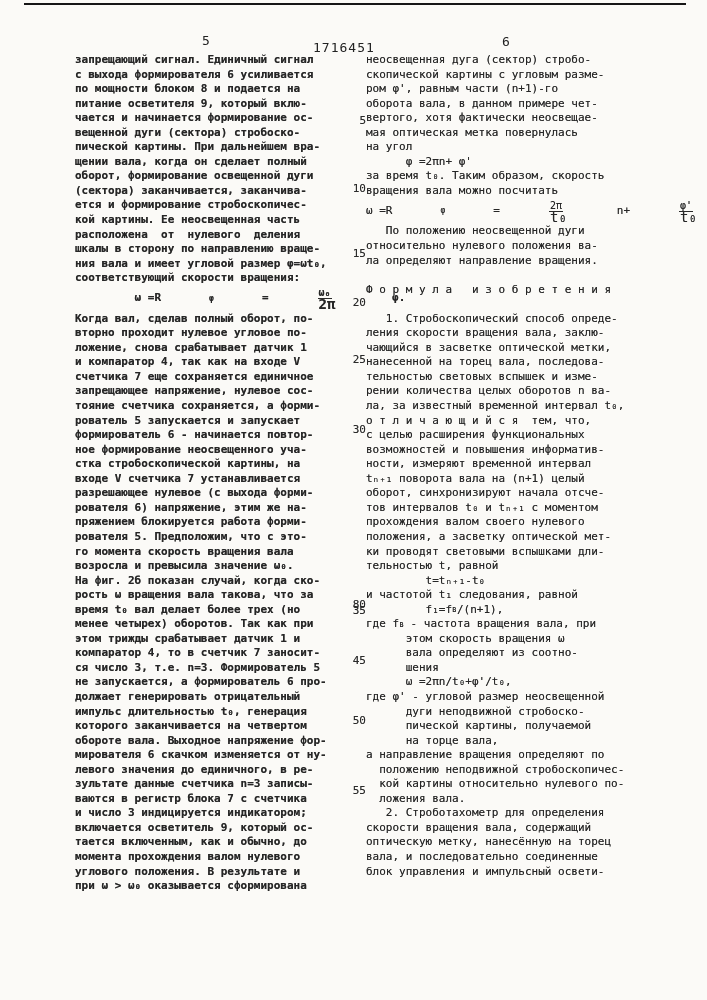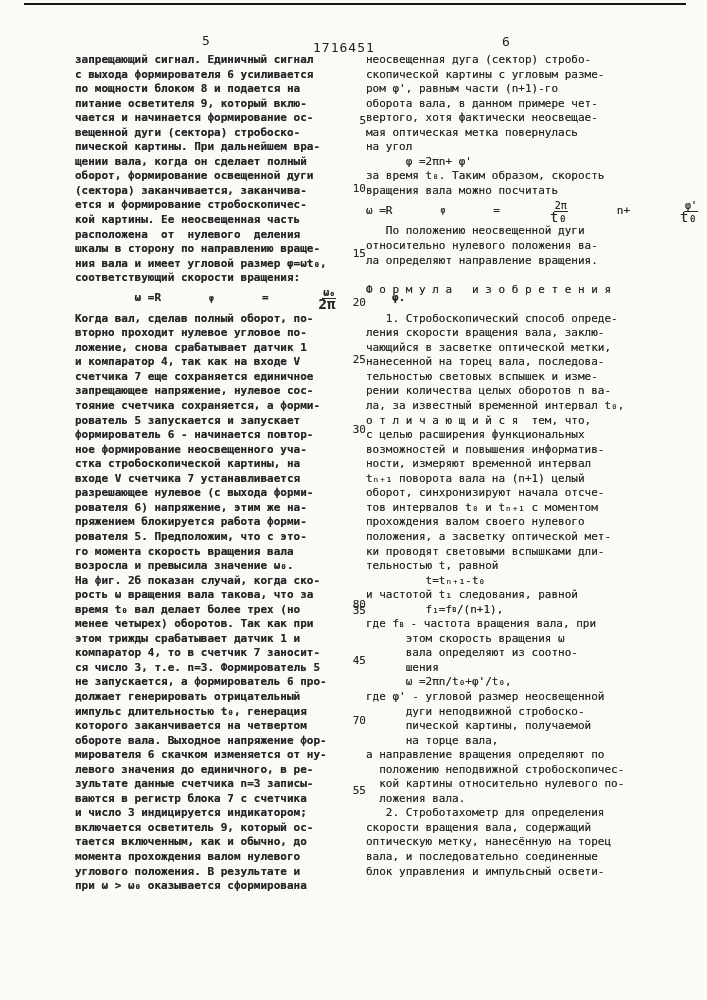--- a/index.html
+++ b/index.html
@@ -31,21 +31,21 @@
     line-height:14.55px;
     white-space:pre;
     text-shadow:0 0 0.5px rgba(20,20,20,0.55);
   }
   .col-left{left:75px;width:276px;font-weight:bold;}
   .col-right{left:366px;width:324px;}
   .tline{height:14.55px;}
   .tline.formula{display:flex;align-items:center;white-space:pre;}
   .tline.formula.tall{height:26px;gap:48px;}
   .frac{
-    display:inline-flex;flex-direction:column;align-items:flex-end;
+    display:inline-flex;flex-direction:column;align-items:flex-start;
     vertical-align:middle;margin:0 1px;
   }
   .frac .num{
     display:block;border-bottom:1px solid #2a2a2a;
     font-size:10px;line-height:11px;padding:0 1px;
   }
   .frac .den{display:block;font-size:14px;line-height:11px;padding:0 1px;}
   sub{font-size:8px;line-height:0;}
   .gutter{position:absolute;left:0;top:0;width:707px;height:1000px;pointer-events:none;}
   .gnum{
@@ -68,19 +68,19 @@
   <div class="gutter">
       <div class="gnum" style="top: 114px;">5</div>
       <div class="gnum" style="top: 182px;">10</div>
       <div class="gnum" style="top: 247px;">15</div>
       <div class="gnum" style="top: 296px;">20</div>
       <div class="gnum" style="top: 353px;">25</div>
       <div class="gnum" style="top: 423px;">30</div>
       <div class="gnum" style="top: 565px; margin-top: 39px;">35</div>
       <div class="gnum" style="top: 598px;">80</div>
       <div class="gnum" style="top: 654px;">45</div>
-      <div class="gnum" style="top: 714px;">70</div>
+      <div class="gnum" style="top: 714px;">50</div>
       <div class="gnum" style="top: 784px;">55</div>
     </div>
 
   <div class="col col-left"><div class="tline">запрещающий сигнал. Единичный сигнал</div><div class="tline">с выхода формирователя 6 усиливается</div><div class="tline">по мощности блоком 8 и подается на</div><div class="tline">питание осветителя 9, который вклю-</div><div class="tline">чается и начинается формирование ос-</div><div class="tline">вещенной дуги (сектора) стробоско-</div><div class="tline">пической картины. При дальнейшем вра-</div><div class="tline">щении вала, когда он сделает полный</div><div class="tline">оборот, формирование освещенной дуги</div><div class="tline">(сектора) заканчивается, заканчива-</div><div class="tline">ется и формирование стробоскопичес-</div><div class="tline">кой картины. Ее неосвещенная часть</div><div class="tline">расположена  от  нулевого  деления</div><div class="tline">шкалы в сторону по направлению враще-</div><div class="tline">ния вала и имеет угловой размер φ=ωt₀,</div><div class="tline">соответствующий скорости вращения:</div><div class="tline formula tall" style="padding-left: 59.58px;"><span>ω =R</span><sub>φ</sub><span>=</span><span class="frac"><span class="num">ω₀</span><span class="den">2π</span></span><span> φ.</span></div><div class="tline">Когда вал, сделав полный оборот, по-</div><div class="tline">вторно проходит нулевое угловое по-</div><div class="tline">ложение, снова срабатывает датчик 1</div><div class="tline">и компаратор 4, так как на входе V</div><div class="tline">счетчика 7 еще сохраняется единичное</div><div class="tline">запрещающее напряжение, нулевое сос-</div><div class="tline">тояние счетчика сохраняется, а форми-</div><div class="tline">рователь 5 запускается и запускает</div><div class="tline">формирователь 6 - начинается повтор-</div><div class="tline">ное формирование неосвещенного уча-</div><div class="tline">стка стробоскопической картины, на</div><div class="tline">входе V счетчика 7 устанавливается</div><div class="tline">разрешающее нулевое (с выхода форми-</div><div class="tline">рователя 6) напряжение, этим же на-</div><div class="tline">пряжением блокируется работа форми-</div><div class="tline">рователя 5. Предположим, что с это-</div><div class="tline">го момента скорость вращения вала</div><div class="tline">возросла и превысила значение ω₀.</div><div class="tline">На фиг. 2б показан случай, когда ско-</div><div class="tline">рость ω вращения вала такова, что за</div><div class="tline">время t₀ вал делает более трех (но</div><div class="tline">менее четырех) оборотов. Так как при</div><div class="tline">этом трижды срабатывает датчик 1 и</div><div class="tline">компаратор 4, то в счетчик 7 заносит-</div><div class="tline">ся число 3, т.е. n=3. Формирователь 5</div><div class="tline">не запускается, а формирователь 6 про-</div><div class="tline">должает генерировать отрицательный</div><div class="tline">импульс длительностью t₀, генерация</div><div class="tline">которого заканчивается на четвертом</div><div class="tline">обороте вала. Выходное напряжение фор-</div><div class="tline">мирователя 6 скачком изменяется от ну-</div><div class="tline">левого значения до единичного, в ре-</div><div class="tline">зультате данные счетчика n=3 записы-</div><div class="tline">ваются в регистр блока 7 с счетчика</div><div class="tline">и число 3 индицируется индикатором;</div><div class="tline">включается осветитель 9, который ос-</div><div class="tline">тается включенным, как и обычно, до</div><div class="tline">момента прохождения валом нулевого</div><div class="tline">углового положения. В результате и</div><div class="tline">при ω &gt; ω₀ оказывается сформирована</div></div>
   <div class="col col-right"><div class="tline">неосвещенная дуга (сектор) стробо-</div><div class="tline">скопической картины с угловым разме-</div><div class="tline">ром φ', равным части (n+1)-го</div><div class="tline">оборота вала, в данном примере чет-</div><div class="tline">вертого, хотя фактически неосвещае-</div><div class="tline">мая оптическая метка повернулась</div><div class="tline">на угол</div><div class="tline">      φ =2πn+ φ'</div><div class="tline">за время t₀. Таким образом, скорость</div><div class="tline">вращения вала можно посчитать</div><div class="tline formula tall"><span>ω =R</span><sub>φ</sub><span>=</span><span class="frac"><span class="num">2π</span><span class="den">t₀</span></span><span>n+</span><span class="frac"><span class="num">φ'</span><span class="den">t₀</span></span><span>=nω₀+Rφ'=nω₀+ω'.</span></div><div class="tline">   По положению неосвещенной дуги</div><div class="tline">относительно нулевого положения ва-</div><div class="tline">ла определяют направление вращения.</div><div class="tline">&nbsp;</div><div class="tline">Ф о р м у л а   и з о б р е т е н и я</div><div class="tline">&nbsp;</div><div class="tline">   1. Стробоскопический способ опреде-</div><div class="tline">ления скорости вращения вала, заклю-</div><div class="tline">чающийся в засветке оптической метки,</div><div class="tline">нанесенной на торец вала, последова-</div><div class="tline">тельностью световых вспышек и изме-</div><div class="tline">рении количества целых оборотов n ва-</div><div class="tline">ла, за известный временной интервал t₀,</div><div class="tline">о т л и ч а ю щ и й с я  тем, что,</div><div class="tline">с целью расширения функциональных</div><div class="tline">возможностей и повышения информатив-</div><div class="tline">ности, измеряют временной интервал</div><div class="tline">tₙ₊₁ поворота вала на (n+1) целый</div><div class="tline">оборот, синхронизируют начала отсче-</div><div class="tline">тов интервалов t₀ и tₙ₊₁ с моментом</div><div class="tline">прохождения валом своего нулевого</div><div class="tline">положения, а засветку оптической мет-</div><div class="tline">ки проводят световыми вспышками дли-</div><div class="tline">тельностью t, равной</div><div class="tline">         t=tₙ₊₁-t₀</div><div class="tline">и частотой t₁ следования, равной</div><div class="tline formula" style="padding-left: 59.58px;"><span>f₁=f</span><sub>в</sub><span>/(n+1),</span></div><div class="tline formula"><span>где f</span><sub>в</sub><span> - частота вращения вала, при</span></div><div class="tline">      этом скорость вращения ω</div><div class="tline">      вала определяют из соотно-</div><div class="tline">      шения</div><div class="tline">      ω =2πn/t₀+φ'/t₀,</div><div class="tline">где φ' - угловой размер неосвещенной</div><div class="tline">      дуги неподвижной стробоско-</div><div class="tline">      пической картины, получаемой</div><div class="tline">      на торце вала,</div><div class="tline">а направление вращения определяют по</div><div class="tline">  положению неподвижной стробоскопичес-</div><div class="tline">  кой картины относительно нулевого по-</div><div class="tline">  ложения вала.</div><div class="tline">   2. Строботахометр для определения</div><div class="tline">скорости вращения вала, содержащий</div><div class="tline">оптическую метку, нанесённую на торец</div><div class="tline">вала, и последовательно соединенные</div><div class="tline">блок управления и импульсный освети-</div></div>
 </div>
 
 </body></html>

